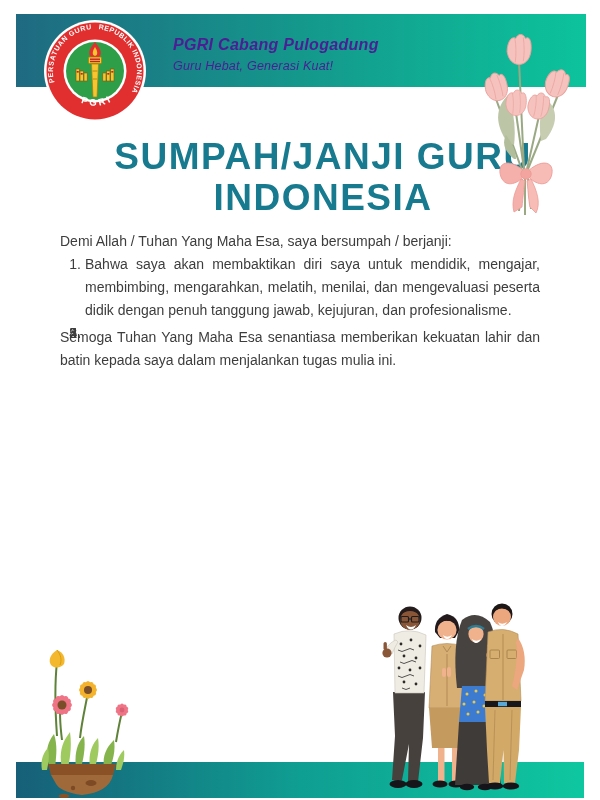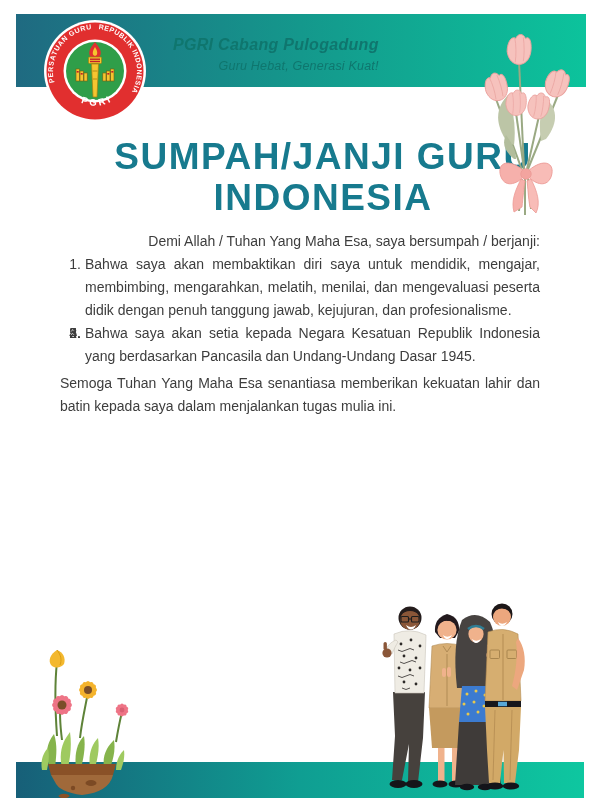--- a/index.html
+++ b/index.html
@@ -2,36 +2,36 @@
 <html><head>
 <meta charset="utf-8">
 <style>
   html,body{margin:0;padding:0;}
   body{width:600px;height:800px;background:#ffffff;font-family:"Liberation Sans",sans-serif;position:relative;overflow:hidden;}
   .page{position:absolute;inset:0;width:600px;height:800px;background:#fff;overflow:hidden;}
 
   
   .banner{position:absolute;left:16px;top:14px;width:570px;height:73px;
           background:linear-gradient(90deg,#1f6a81 0%,#14988c 50%,#0cc39c 100%);}
-  .header-text{position:absolute;left:173px;top:36px;color:#0f766e;z-index:3;text-align:right;}
+  .header-text{position:absolute;left:173px;top:36px;color:#4c1d95;z-index:3;}
   .org-name{font-size:16px;font-weight:bold;font-style:italic;letter-spacing:.3px;}
   .tagline{font-size:12.5px;font-style:italic;margin-top:5px;letter-spacing:.2px;}
 
   .logo{position:absolute;left:43px;top:19px;width:104px;height:104px;z-index:4;}
 
   .bouquet{position:absolute;left:462px;top:18px;width:140px;height:202px;z-index:2;}
 
   
   .main-title{position:absolute;left:0;top:136px;width:600px;text-align:center;z-index:1;
               color:#177a8e;font-weight:800;font-size:37px;line-height:41px;letter-spacing:1.5px;padding-left:23px;}
 
   
   .body-text{position:absolute;left:60px;top:230px;width:480px;color:#3d3d3d;
              font-size:14px;line-height:23px;}
-  .intro{margin:0;text-align:right;}
+  .intro{margin:0;}
   .oath-item{position:relative;padding-left:25px;text-align:justify;}
   .oath-item .num{position:absolute;left:0;top:0;width:21px;text-align:right;}
   .closing{margin-top:4px;text-align:justify;}
 
   
   .footer-bar{position:absolute;left:16px;top:762px;width:568px;height:36px;z-index:0;
               background:linear-gradient(90deg,#175f78 0%,#0f9e92 50%,#0ec7a0 100%);}
   .flower-pot{position:absolute;left:28px;top:648px;width:110px;height:150px;z-index:2;}
   .people{position:absolute;left:368px;top:598px;width:225px;height:194px;z-index:2;}
 </style>
@@ -144,21 +144,21 @@
     <div class="oath-item">
       <span class="num">2.</span>
     </div>
     <div class="oath-item">
       <span class="num">3.</span>
     </div>
     <div class="oath-item">
       <span class="num">4.</span>
     </div>
     <div class="oath-item">
-      <span class="num">5.</span><span>Bahwa saya akan setia kepada Negara Kesatuan Republik Indonesia yang berdasarkan Pancasila dan Undang-Undang Dasar 1945.</span>
+      <span class="num">5.</span>
     </div>
     <p class="closing">Semoga Tuhan Yang Maha Esa senantiasa memberikan kekuatan lahir dan batin kepada saya dalam menjalankan tugas mulia ini.</p>
   </div>
 
   <div class="footer-bar"></div>
 
   <svg class="flower-pot" viewBox="0 0 110 150">
     <g stroke="#5e8338" stroke-width="2" fill="none">
       <path d="M34 92 C32 76 31 64 33 54"></path>
       <path d="M52 90 C54 72 58 56 60 44"></path>

